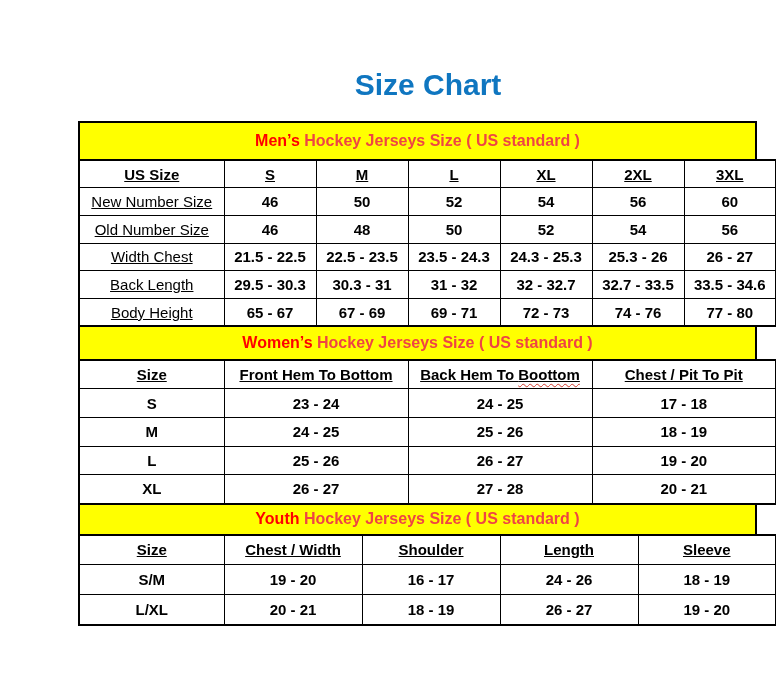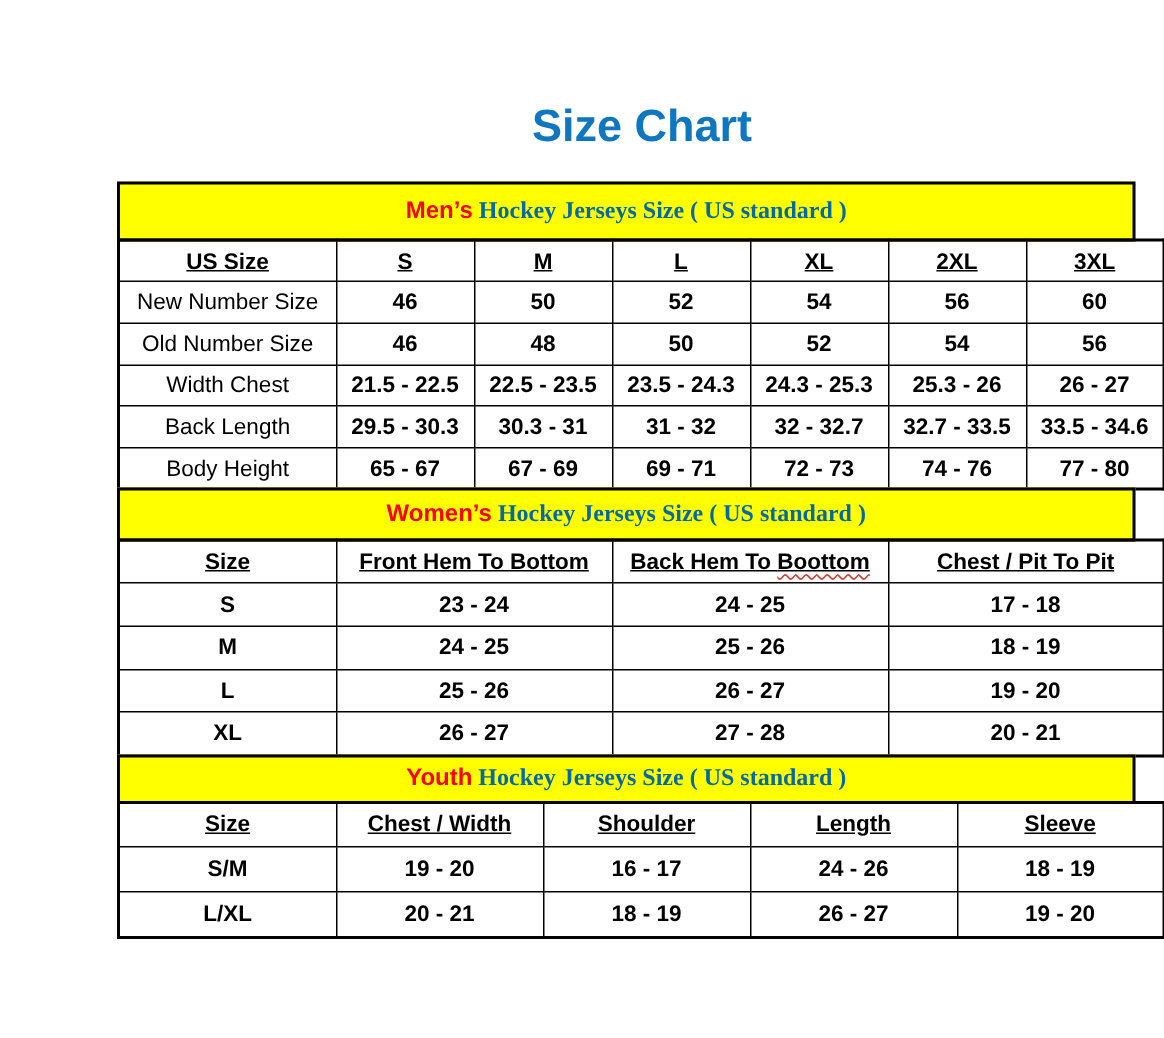--- a/index.html
+++ b/index.html
@@ -43,21 +43,21 @@
     justify-content: center;
     font-size: 16px;
     font-weight: 700;
     margin-top: -2px;
   }
   .section-bar:first-child { margin-top: 0; }
   .bar-mens   { height: 40px; }
   .bar-womens { height: 36px; }
   .bar-youth  { height: 33px; }
   .bar-highlight { color: #ff0000; white-space: pre-wrap; }
-  .bar-rest      { color: #0369a1; white-space: pre-wrap; font-family: Liberation Serif, serif; }
+  .bar-rest      { color: #ef4444; white-space: pre-wrap; }
 
   table.size-table {
     width: 699px;
     table-layout: fixed;
     border-collapse: collapse;
     margin-top: -2px;
     border: 2px solid #000000;
     font-size: 15px;
   }
   table.size-table col.c-label { width: 145px; }
@@ -72,21 +72,21 @@
   }
   table.size-table thead th { font-weight: 700; text-decoration: underline; }
   table.size-table td { font-weight: 700; }
 
   
   table[data-table="mens"] tr   { height: 27.7px; }
   table[data-table="womens"] tr { height: 28.7px; }
   table[data-table="youth"] tr  { height: 30px; }
 
   
-  table[data-table="mens"] tbody th.row-label   { font-weight: 400; }
+  table[data-table="mens"] tbody th.row-label   { font-weight: 400; text-decoration: underline; }
   table[data-table="womens"] tbody th.row-label { font-weight: 700; }
   table[data-table="youth"] tbody th.row-label  { font-weight: 700; }
 
   .misspelled {
     text-decoration-line: underline;
     text-decoration-style: wavy;
     text-decoration-color: #d23b2e;
     text-decoration-thickness: 1px;
     text-underline-offset: 3px;
     text-decoration-skip-ink: none;

